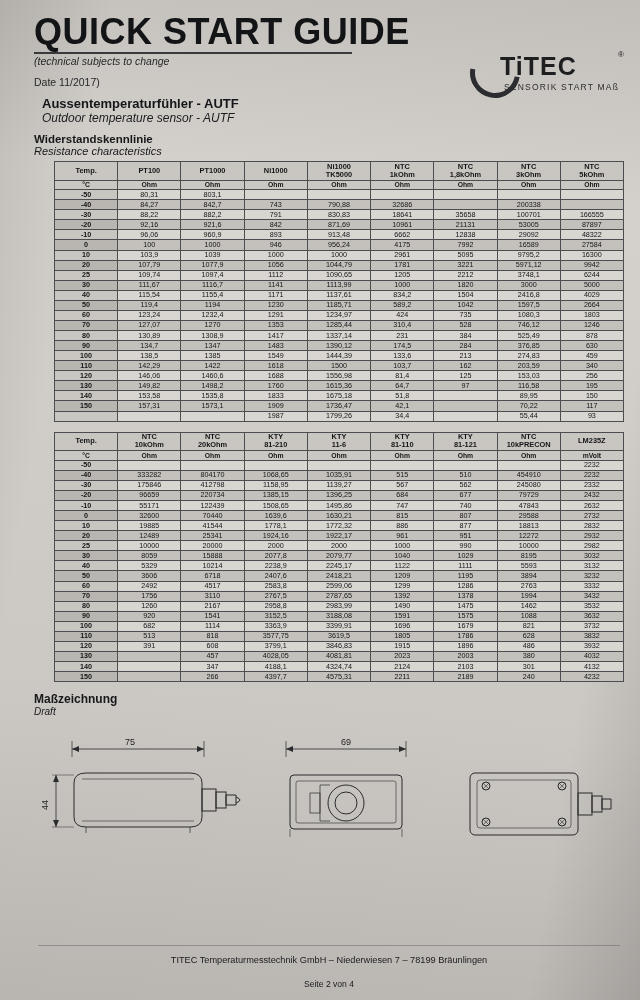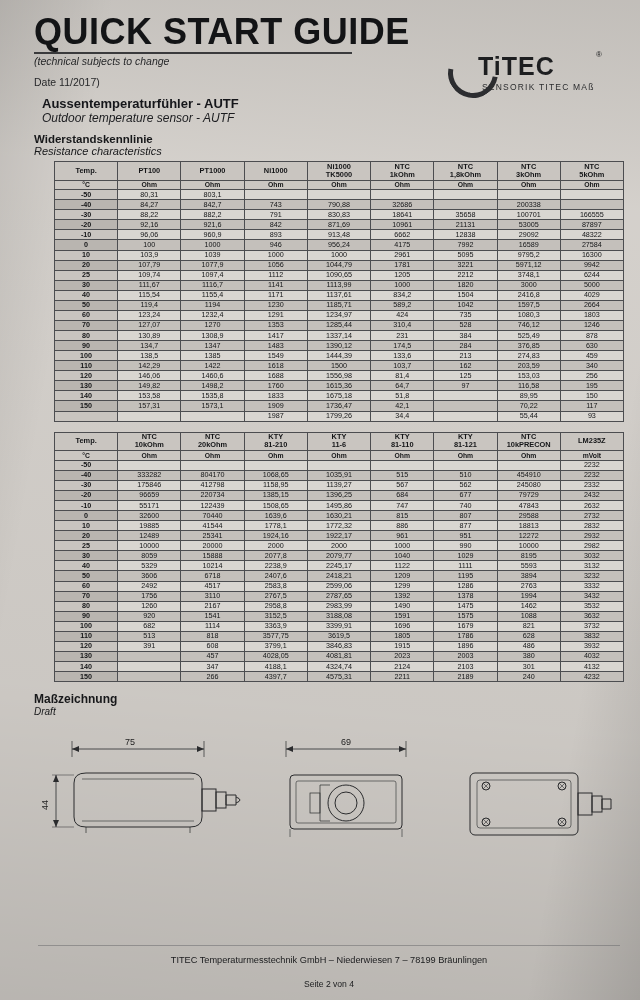--- a/index.html
+++ b/index.html
@@ -33,21 +33,21 @@
     font-family:"Liberation Sans", sans-serif;
     color:#131416;
   }
   .qsg-rule{
     width:318px;height:2px;background:#3a3a3c;margin-top:2px;
   }
   .sub1{font-size:10.5px;font-style:italic;margin-top:1px;color:#27282a;}
   .sub2{font-size:10.5px;margin-top:9px;color:#27282a;}
 
   .logo{
-    position:absolute;right:22px;top:32px;width:156px;height:56px;
+    position:absolute;right:0;top:32px;width:156px;height:56px;
   }
   .logo .arc{
     position:absolute;left:2px;top:2px;width:40px;height:40px;
     border:5px solid #2c2d30;border-radius:50%;
     border-right-color:transparent;border-top-color:transparent;
     transform:rotate(-35deg);
   }
   .logo .word{
     position:absolute;left:32px;top:6px;font-size:25px;font-weight:bold;
     letter-spacing:1px;color:#1d1e20;font-family:"Liberation Sans",sans-serif;
@@ -117,21 +117,21 @@
     <div class="hdr">
       <div class="qsg">QUICK START GUIDE</div>
       <div class="qsg-rule"></div>
       <div class="sub1">(technical subjects to change</div>
       <div class="sub2">Date 11/2017)</div>
 
       <div class="logo">
         <div class="arc"></div>
         <div class="word">TiTEC</div>
         <div class="reg">®</div>
-        <div class="tag">SENSORIK TITEC MAß</div>
+        <div class="tag">SENSORIK START MAß</div>
       </div>
     </div>
 
     <div class="prod">
       <div class="de">Aussentemperaturfühler - AUTF</div>
       <div class="en">Outdoor temperature sensor - AUTF</div>
     </div>
 
     <div class="sec">
       <div class="t1">Widerstandskennlinie</div>

